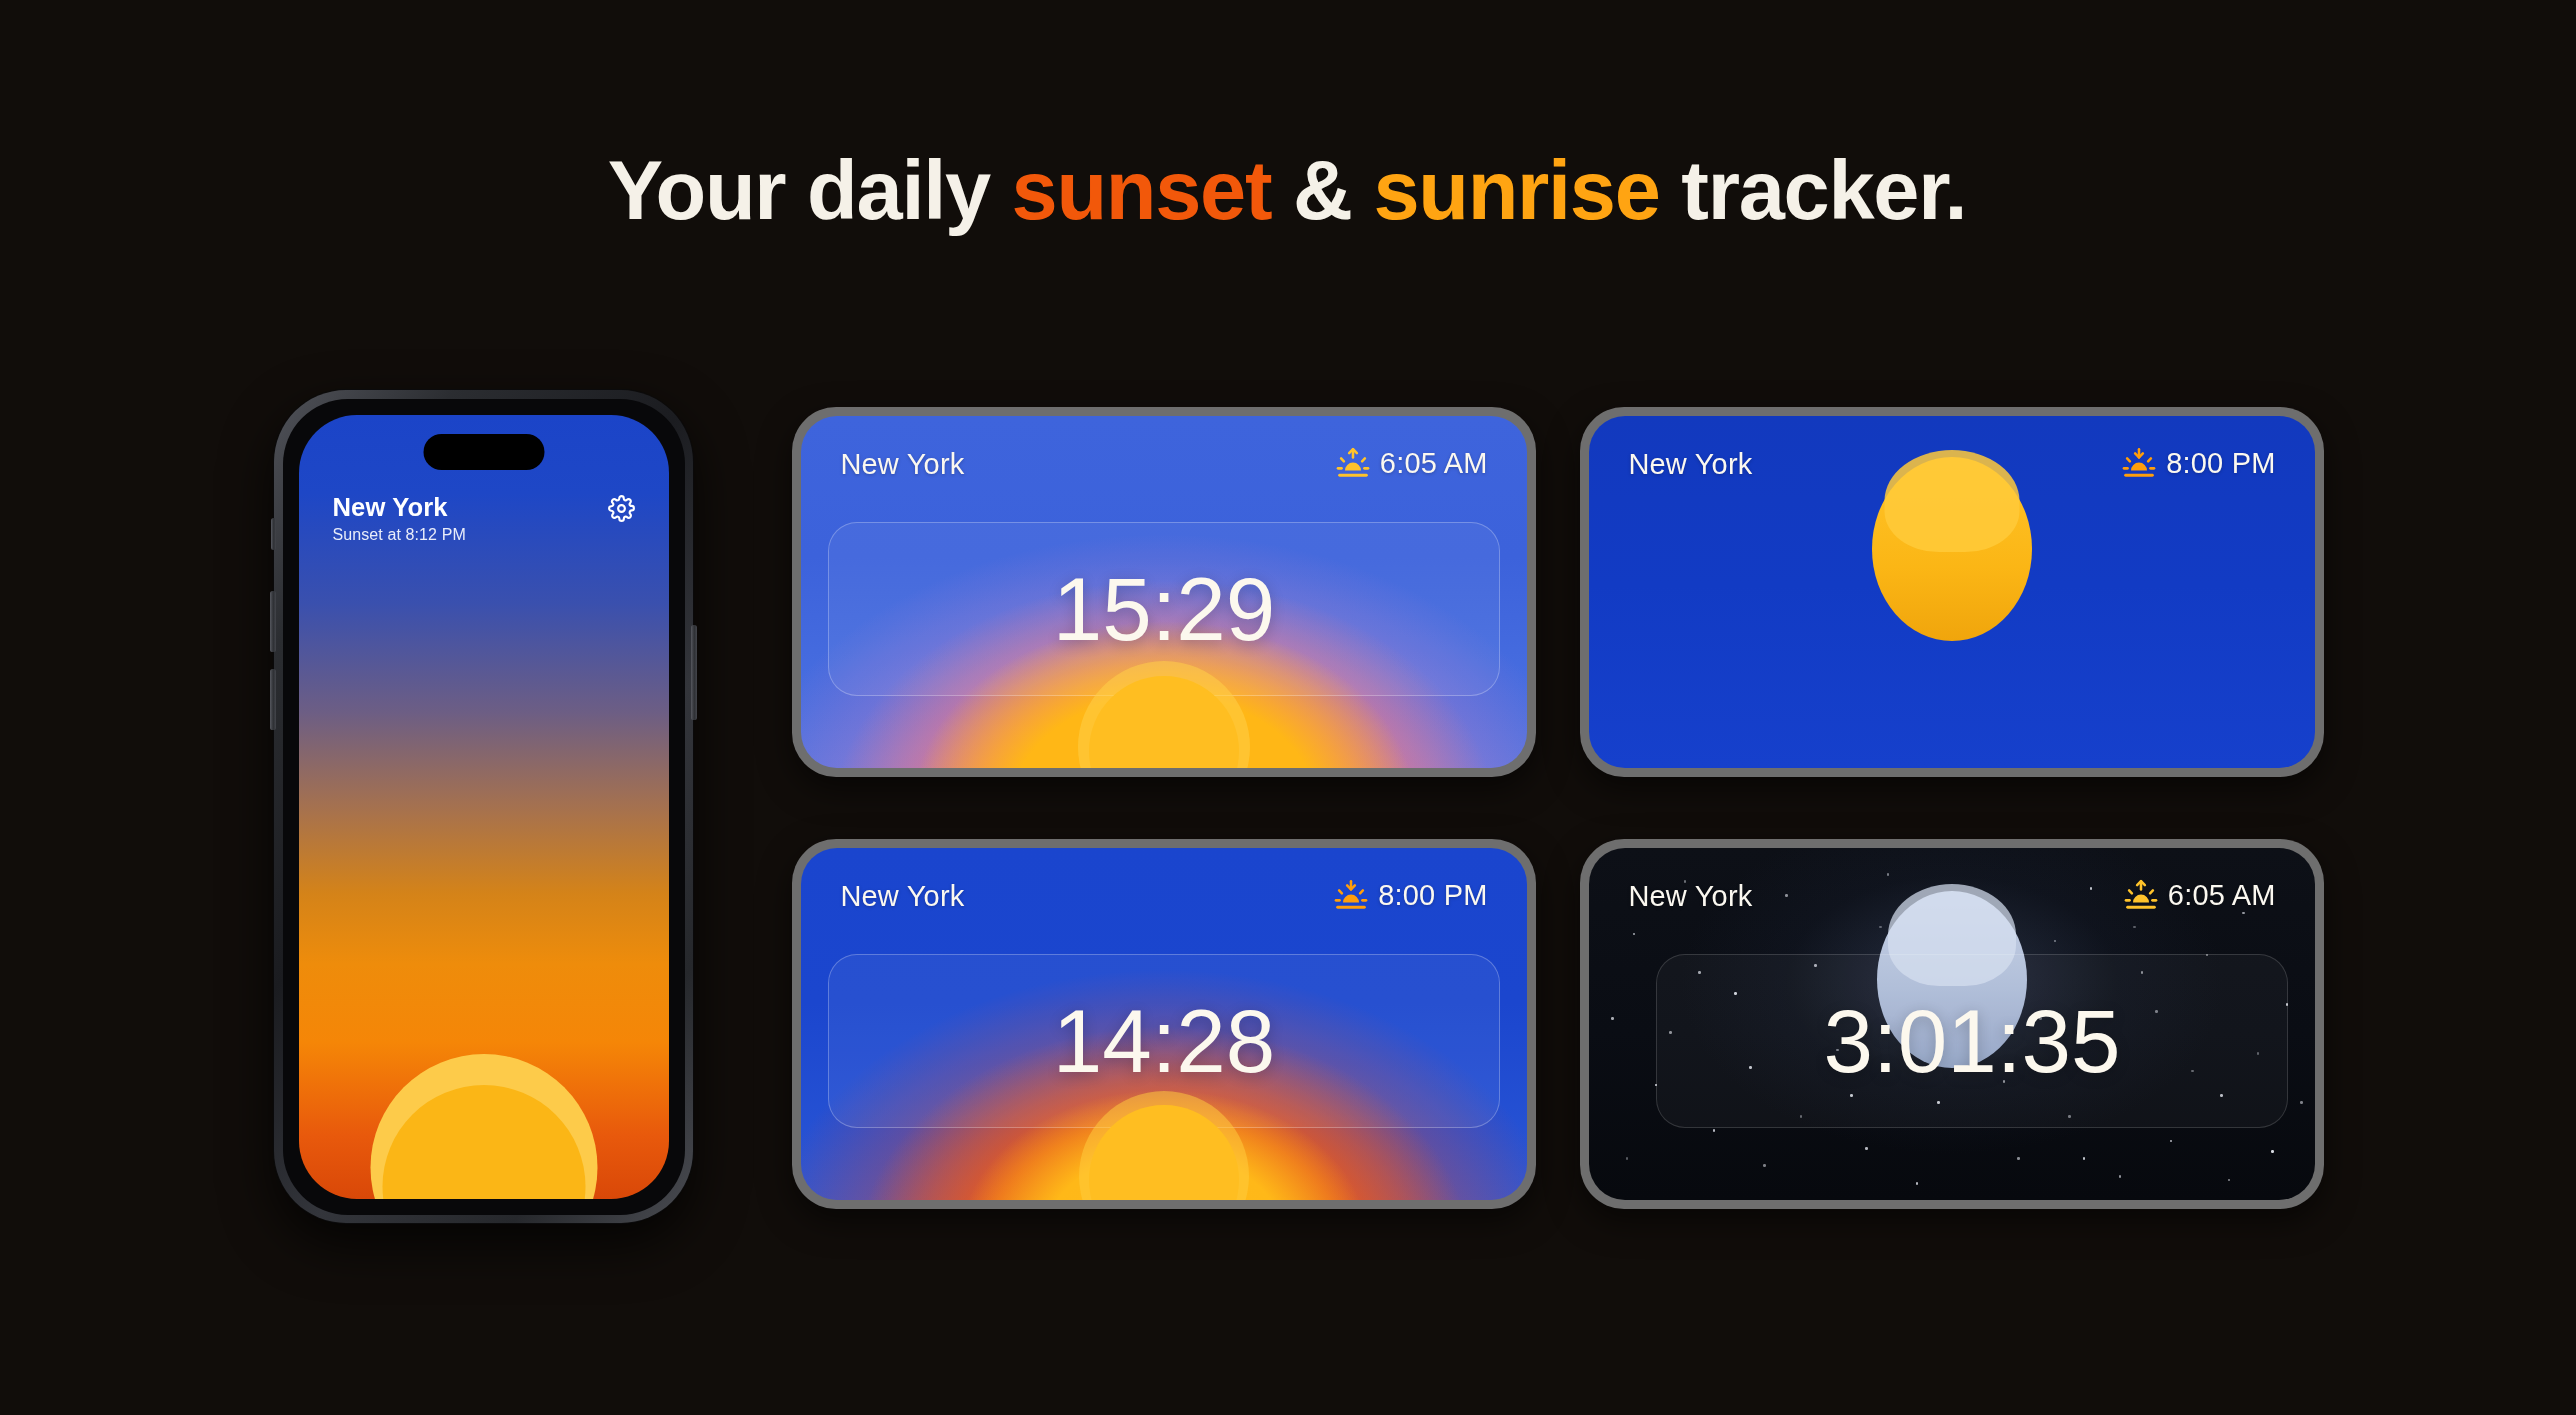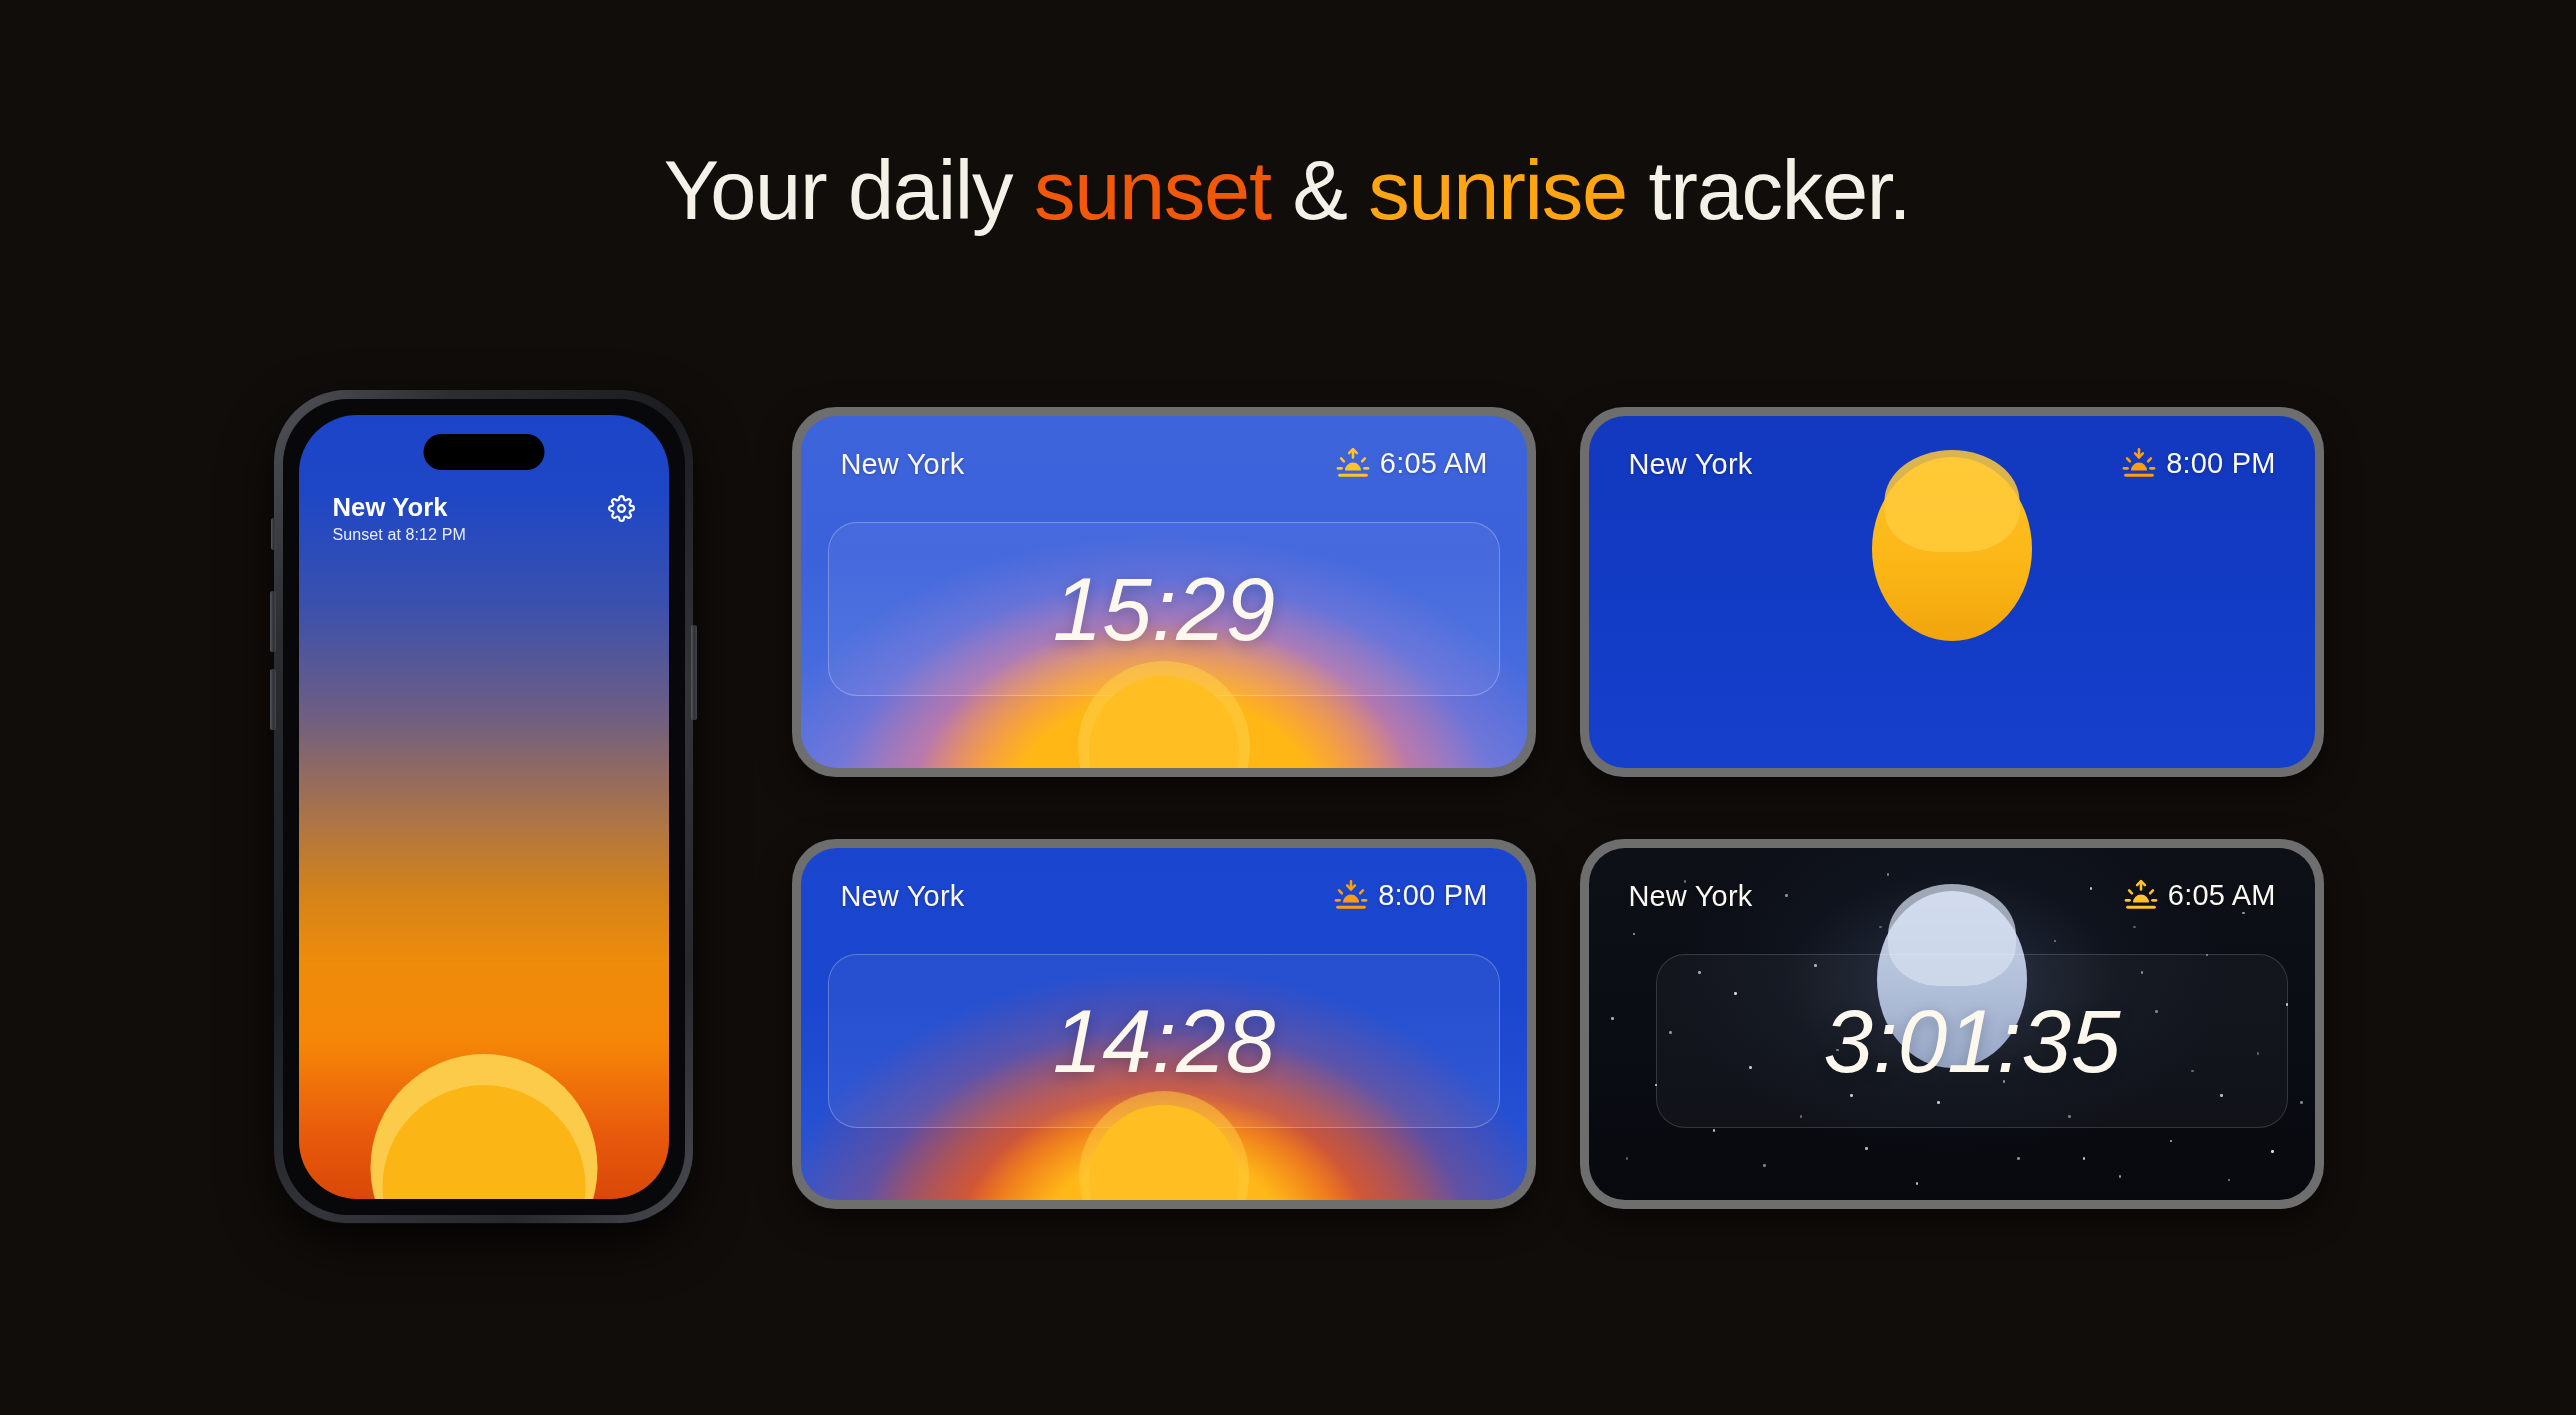--- a/index.html
+++ b/index.html
@@ -10,21 +10,21 @@
     overflow:hidden;
     font-family:"Liberation Sans", sans-serif;
   }
 
   
   #headline {
     position:absolute;
     top:143px; left:0; width:2574px;
     text-align:center;
     font-size:83px;
-    font-weight:400;
+    font-weight:700;
     letter-spacing:-1.3px;
     color:#F5F1E8;
     white-space:nowrap;
   }
   #headline .sunset-word  { color:#F2580A; }
   #headline .sunrise-word { color:#FFA412; }
 
   
   #phone-wrap {
     position:absolute;
@@ -179,21 +179,20 @@
     display:flex; align-items:center; justify-content:center;
     overflow:hidden;
   }
   .w-countdown {
     font-size:89px;
     font-weight:400;
     color:#FCF8EE;
     letter-spacing:0px;
     line-height:1;
     text-shadow:0 2.6px 13.6px rgba(0,0,0,.22);
-    font-style:italic;
   }
 
   
   #w1-bg {
     position:absolute; inset:0;
     background:
       radial-gradient(ellipse 62% 96% at 50% 112%, rgba(255,183,22,1) 0%, rgba(255,183,22,1) 34%, rgba(255,183,22,0) 56%),
       radial-gradient(ellipse 74% 112% at 50% 116%, rgba(248,126,98,.92) 0%, rgba(246,120,120,.80) 36%, rgba(236,122,160,0) 62%),
       radial-gradient(ellipse 88% 130% at 50% 122%, rgba(240,130,165,.80) 10%, rgba(225,130,190,.42) 44%, rgba(190,140,215,0) 68%),
       linear-gradient(180deg,#3E64DC 0%,#3C62DB 40%,#4E74E2 100%);

